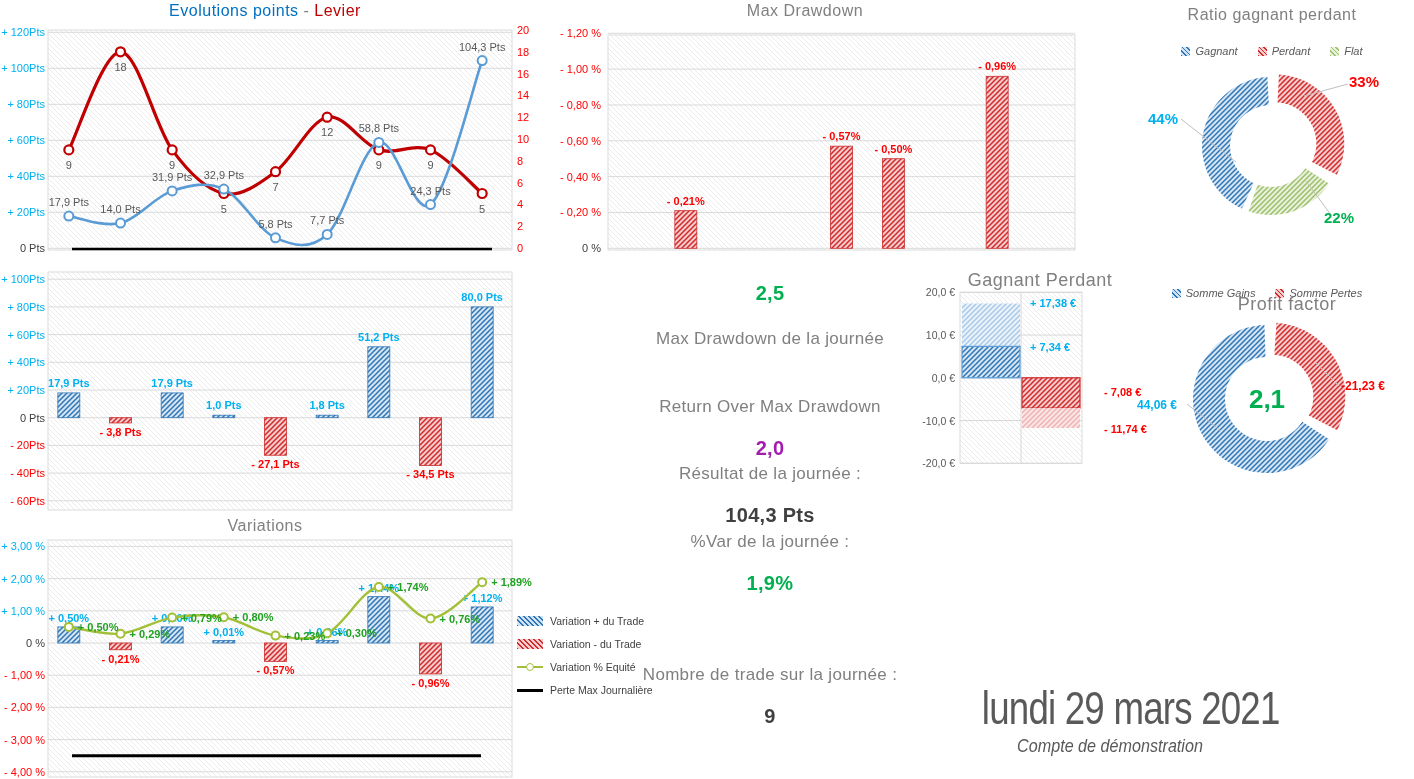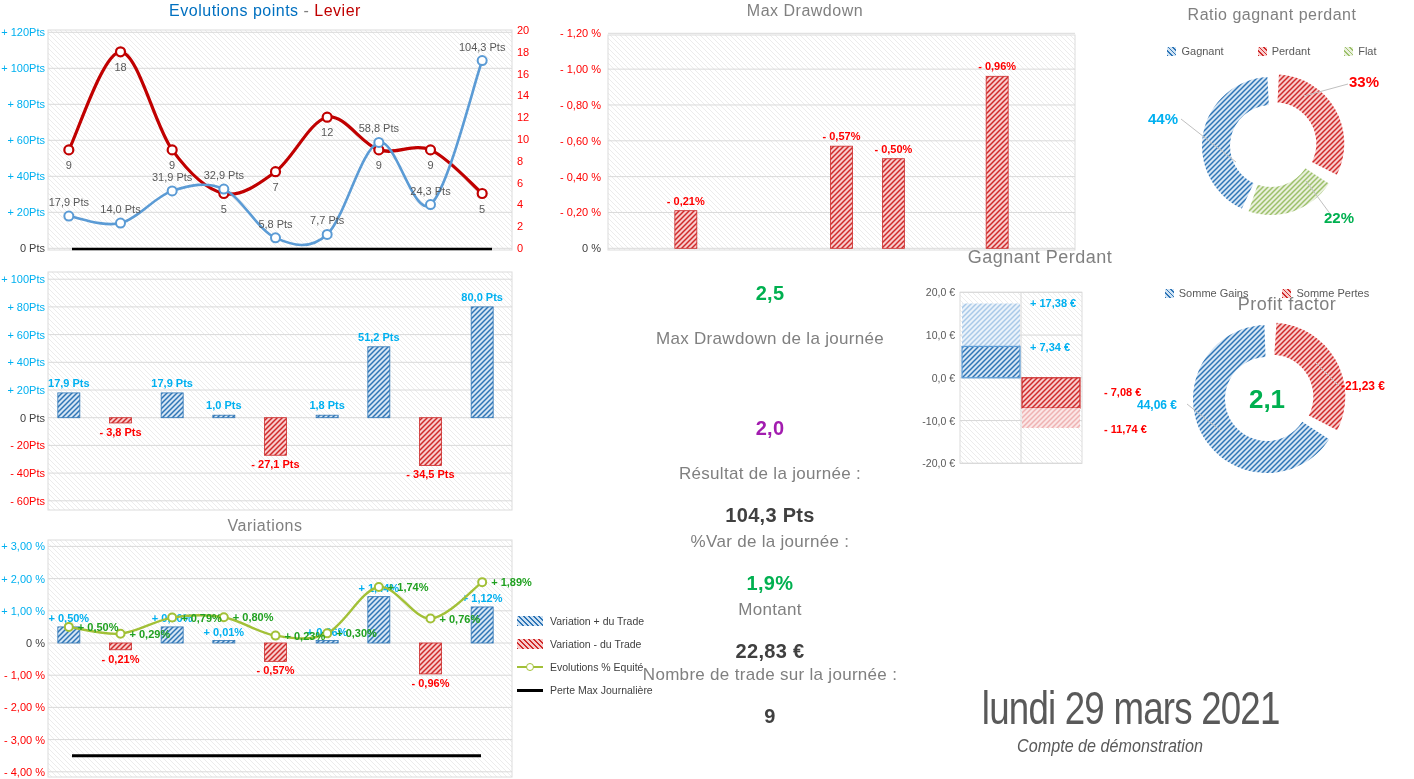--- a/index.html
+++ b/index.html
@@ -3,22 +3,22 @@
 <meta charset="utf-8">
 <style>
   html,body{margin:0;padding:0;background:#fff;}
   .page{position:relative;width:1414px;height:779px;background:#fff;overflow:hidden;
         font-family:"Liberation Sans",sans-serif;}
   svg{position:absolute;left:0;top:0;font-family:"Liberation Sans",sans-serif;}
   .title{position:absolute;text-align:center;font-size:16px;color:#808080;letter-spacing:.5px;}
   .title .t-blue{color:#0070C0;}
   .title .t-sep{color:#7F7F7F;white-space:pre;}
   .title .t-red{color:#C00000;}
-  .legend-row{position:absolute;display:flex;justify-content:center;gap:34px;
-              font-size:11px;color:#595959;align-items:center;}
+  .legend-row{position:absolute;display:flex;justify-content:center;gap:20px;
+              font-size:11px;color:#595959;align-items:center;font-style:italic;}
   .legend-row .item{display:flex;align-items:center;gap:5px;}
   .sw{display:inline-block;width:9px;height:9px;}
   .sw-blue{background:repeating-linear-gradient(45deg,#2E75B6 0 1.2px,#cfe2f3 1.2px 3.2px);}
   .sw-red{background:repeating-linear-gradient(45deg,#D02A2A 0 1.2px,#f8cccc 1.2px 3.2px);}
   .sw-green{background:repeating-linear-gradient(45deg,#9CC06A 0 1.2px,#e9f0dc 1.2px 3.2px);}
   .var-legend{position:absolute;left:517px;top:613px;width:160px;font-size:10.5px;color:#3f3f3f;}
   .var-legend .vrow{display:flex;align-items:center;gap:7px;height:16px;margin-bottom:7px;}
   .swl{display:inline-block;width:26px;height:10px;flex:0 0 26px;}
   .swl-blue{background:repeating-linear-gradient(45deg,#2E75B6 0 1.4px,#cfe2f3 1.4px 3.6px);}
   .swl-red{background:repeating-linear-gradient(45deg,#D02A2A 0 1.4px,#f8cccc 1.4px 3.6px);}
@@ -304,21 +304,21 @@
         <text x="439.49999999999994" y="622.528" fill="#21A121" font-size="11" text-anchor="start" font-weight="700">+ 0,76%</text>
         <text x="491.16666666666663" y="586.142" fill="#21A121" font-size="11" text-anchor="start" font-weight="700">+ 1,89%</text>
       </g>
     </svg>
 
   <div class="title" style="left:0;top:2px;width:530px;">
     <span class="t-blue">Evolutions points</span><span class="t-sep"> - </span><span class="t-red">Levier</span>
   </div>
   <div class="title" style="left:530px;top:2px;width:550px;">Max Drawdown</div>
   <div class="title" style="left:1130px;top:6px;width:284px;">Ratio gagnant perdant</div>
-  <div class="title" style="left:920px;top:247px;width:240px;font-size:18px;">Gagnant Perdant</div>
+  <div class="title" style="left:920px;top:270px;width:240px;font-size:18px;">Gagnant Perdant</div>
   <div class="title" style="left:1160px;top:258px;width:254px;font-size:18px;margin-top:36px;">Profit factor</div>
   <div class="title" style="left:0;top:517px;width:530px;">Variations</div>
 
   <div class="legend-row" style="left:1130px;top:45px;width:284px;">
     <span class="item">
         <span class="sw sw-blue"></span>
         <span>Gagnant</span>
       </span>
     <span class="item">
         <span class="sw sw-red"></span>
@@ -348,52 +348,49 @@
       </div>
     <div class="vrow">
         <span class="swl swl-red"></span>
         <span>Variation - du Trade</span>
       </div>
     <div class="vrow">
         <span class="swl swl-line">
           <span class="bar"></span>
           <span class="dot"></span>
         </span>
-        <span>Evolutions % Equité</span>
+        <span>Variation % Equité</span>
       </div>
     <div class="vrow">
         <span class="swl swl-black">
           <span class="bar"></span>
         </span>
         <span>Perte Max Journalière</span>
       </div>
   </div>
 
   <div class="stats">
     <div class="stat" style="top:2px;">
         <div class="vl c-green">2,5</div>
       </div>
     <div class="stat" style="top:69px;">
         <div class="lb">Max Drawdown de la journée</div>
       </div>
     <div class="stat" style="top:137px;">
+        <div class="lb">Return Over Max Drawdown</div>
         <div class="vl c-orange">2,0</div>
       </div>
     <div class="stat" style="top:204px;">
         <div class="lb">Résultat de la journée :</div>
         <div class="vl c-dark">104,3 Pts</div>
       </div>
     <div class="stat" style="top:272px;">
         <div class="lb">%Var de la journée :</div>
         <div class="vl c-green">1,9%</div>
       </div>
-    <div class="stat" style="top:340px;">
-        <div class="lb">Montant</div>
-        <div class="vl c-dark">22,83 €</div>
-      </div>
     <div class="stat" style="top:405px;">
         <div class="lb">Nombre de trade sur la journée :</div>
         <div class="vl c-dark">9</div>
       </div>
   </div>
 
   <div class="footer-date">lundi 29 mars 2021</div>
   <div class="footer-sub">Compte de démonstration</div>
 
 </div>

